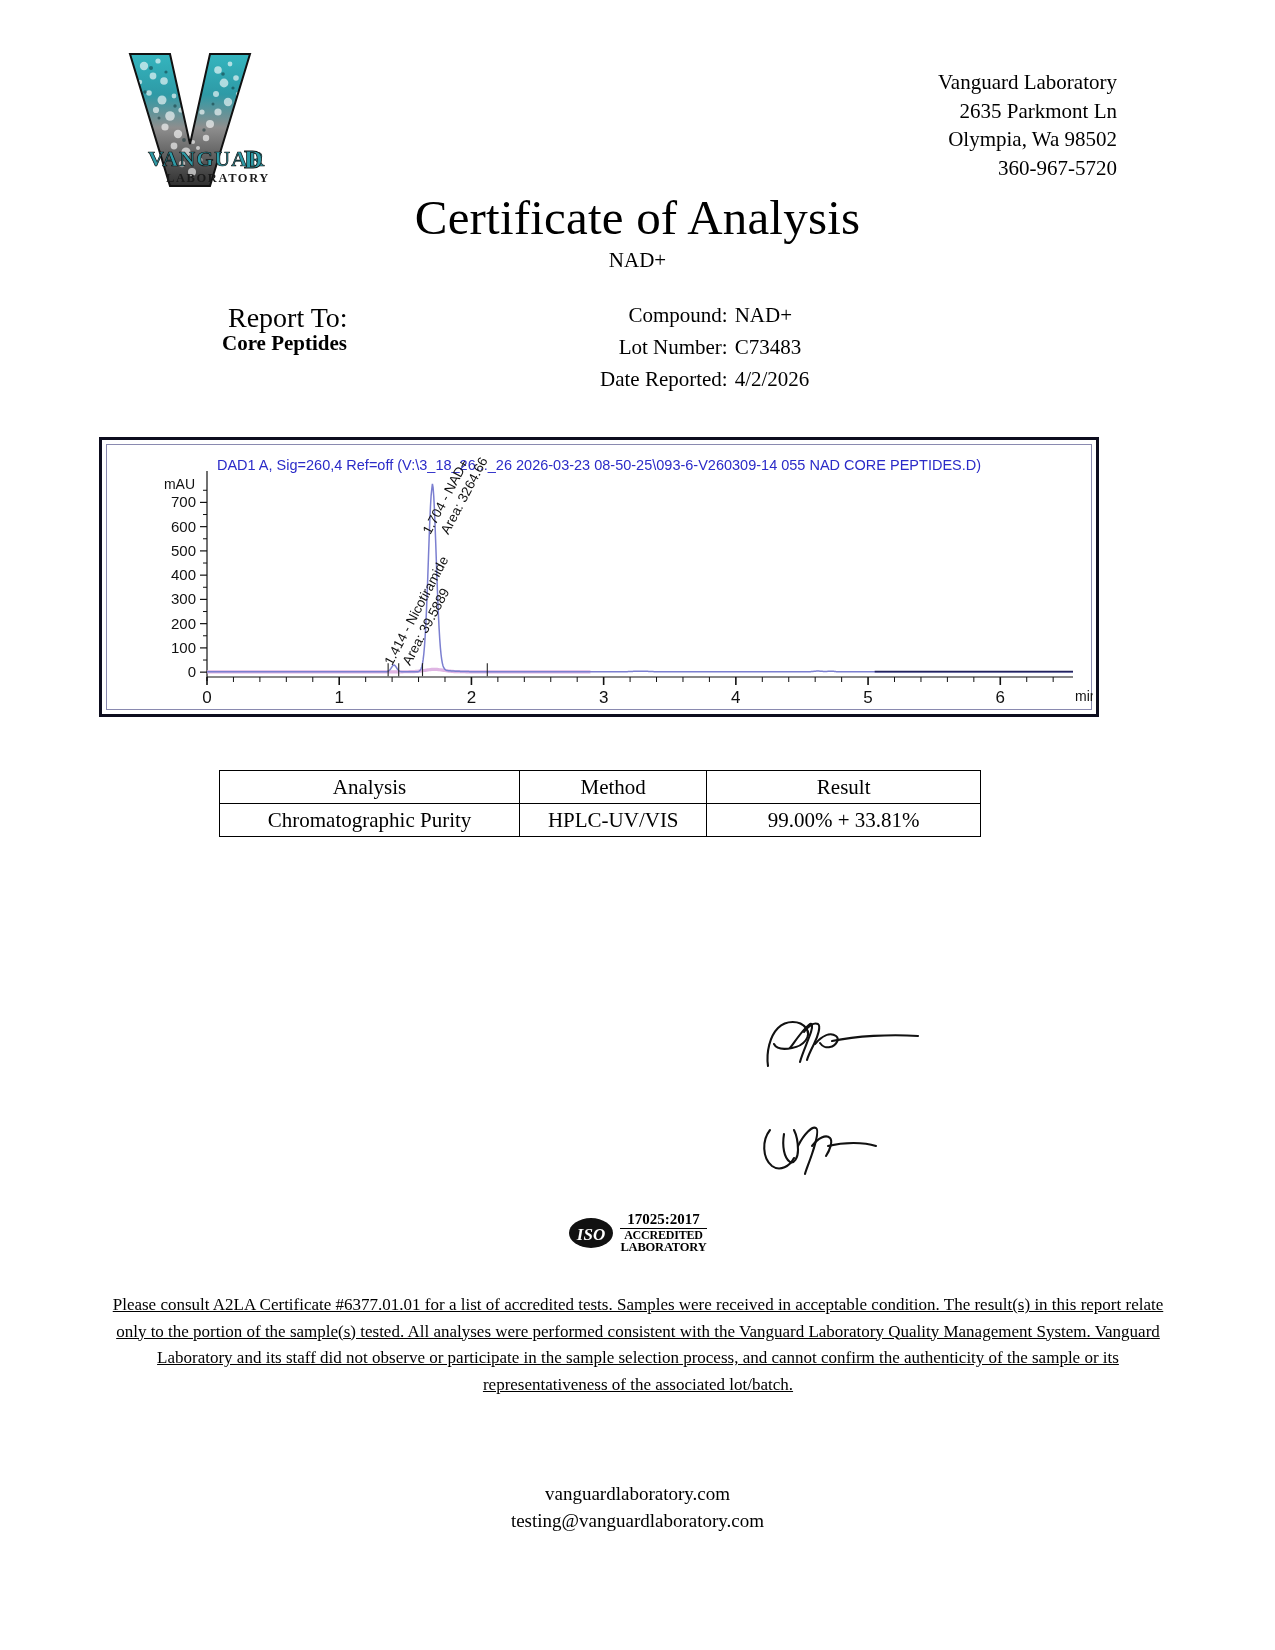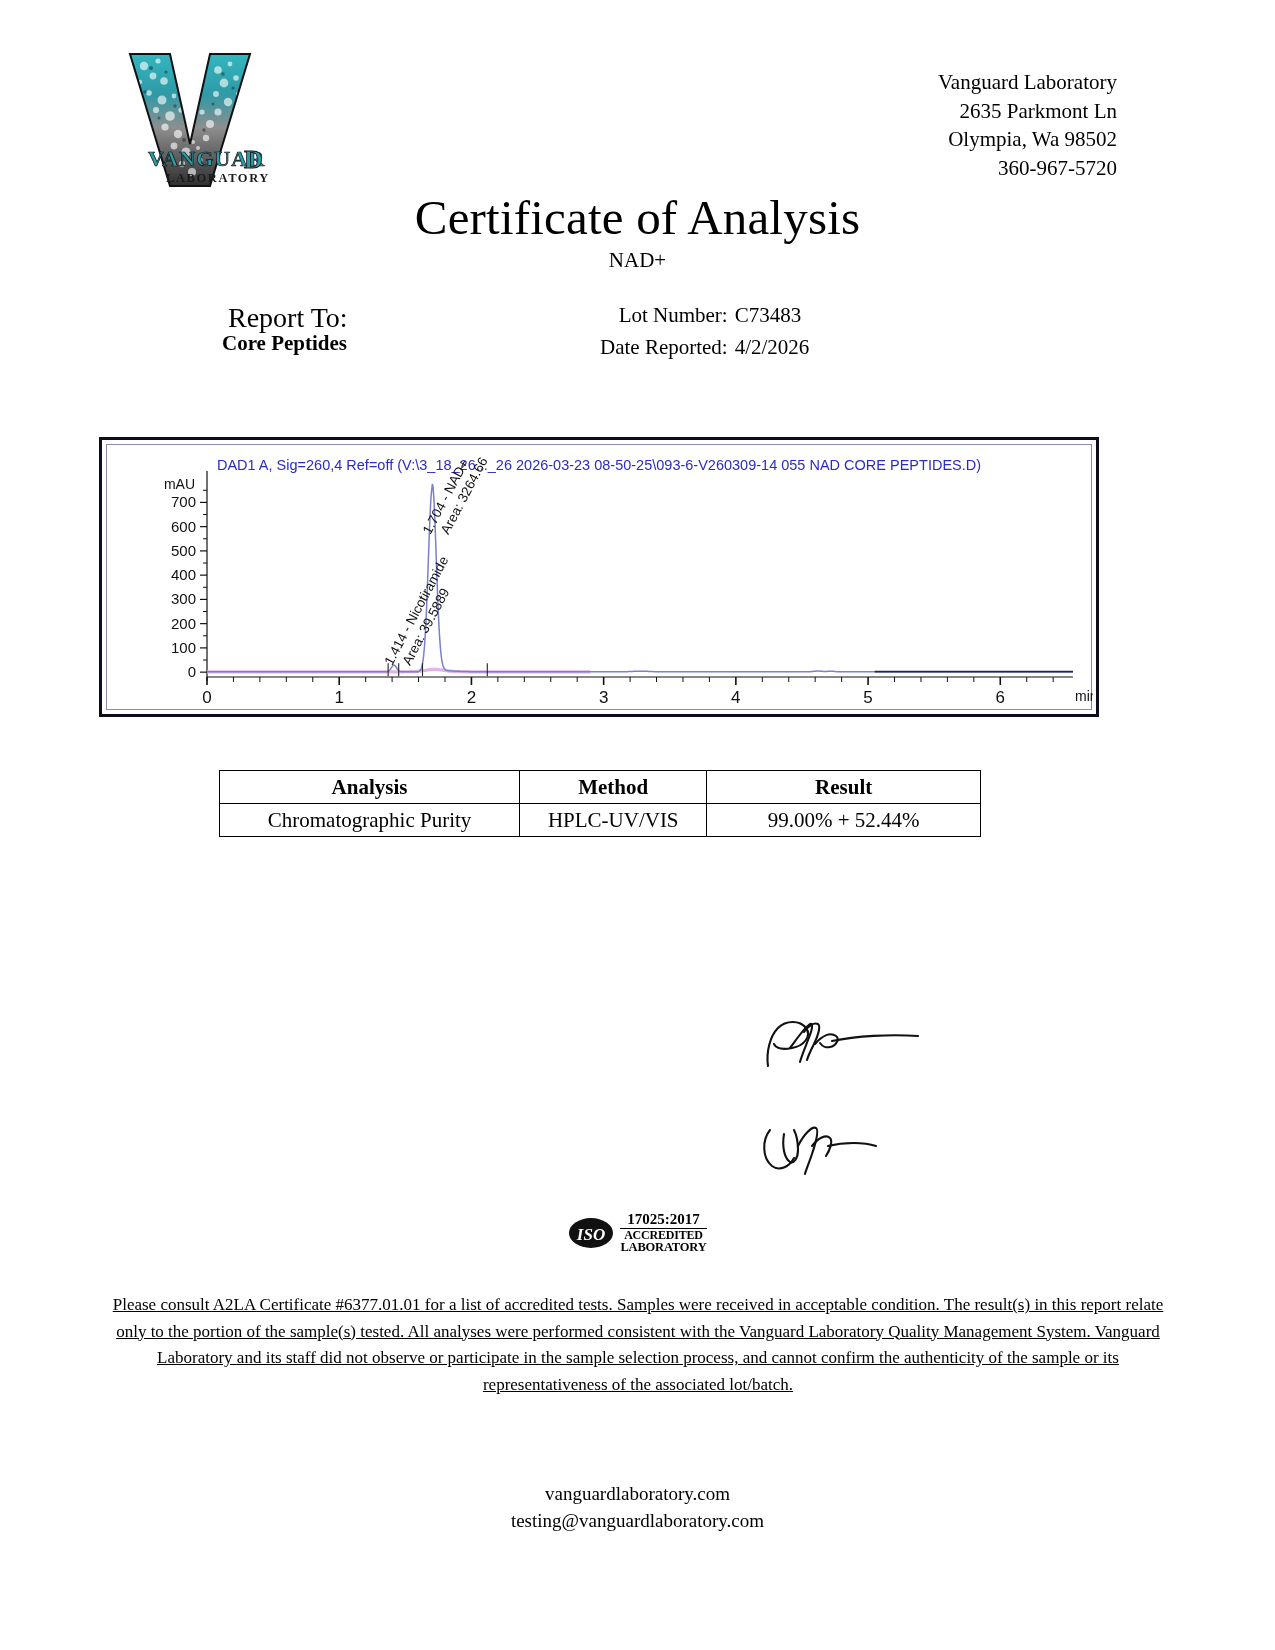--- a/index.html
+++ b/index.html
@@ -123,21 +123,21 @@
     border-collapse: collapse;
     font-size: 21px;
   }
   .results-table th,
   .results-table td {
     border: 1.5px solid #000;
     text-align: center;
     padding: 3px 4px;
     line-height: 26px;
   }
-  .results-table th { font-weight: bold; }
+  .results-table th { font-weight: normal; }
   .results-table td { font-weight: normal; }
   .col-analysis { width: 300px; }
   .col-method   { width: 185px; }
   .col-result   { width: 277px; }
 
   
   .sig-block { position: absolute; left: 0; right: 0; }
   .sig-1 { top: 1010px; }
   .sig-2 { top: 1112px; }
   .sig-img {
@@ -274,20 +274,24 @@
 </div>
 
 <div class="doc-title">Certificate of Analysis</div>
 <div class="doc-subtitle">NAD+</div>
 
 <div class="report-to-label">Report To:</div>
 <div class="report-to-value">Core Peptides</div>
 
 <table class="meta-table">
   <tbody>
+    <tr>
+      <td class="k">Compound:</td>
+      <td class="v">NAD+</td>
+    </tr>
     <tr>
       <td class="k">Lot Number:</td>
       <td class="v">C73483</td>
     </tr>
     <tr>
       <td class="k">Date Reported:</td>
       <td class="v">4/2/2026</td>
     </tr>
   </tbody>
 </table>
@@ -384,21 +388,21 @@
     <tr>
       <th class="col-analysis">Analysis</th>
       <th class="col-method">Method</th>
       <th class="col-result">Result</th>
     </tr>
   </thead>
   <tbody>
     <tr>
       <td>Chromatographic Purity</td>
       <td>HPLC-UV/VIS</td>
-      <td>99.00% + 52.44%</td>
+      <td>99.00% + 33.81%</td>
     </tr>
   </tbody>
 </table>
 
 <div class="sig-block sig-1">
   <svg class="sig-img" viewBox="0 0 200 62" xmlns="http://www.w3.org/2000/svg">
     <g fill="none" stroke="#111" stroke-width="2.1" stroke-linecap="round" stroke-linejoin="round">
       <path d="M8,52 C6,38 10,22 18,14 C26,6 40,6 46,14 C52,22 44,32 32,34 C22,36 16,34 14,30"></path>
       <path d="M30,34 C36,26 44,14 50,10 C52,9 53,12 51,18 C48,27 42,40 40,48"></path>
       <path d="M44,18 C48,12 54,8 58,10 C61,12 58,22 54,30 C51,36 48,42 47,46"></path>

